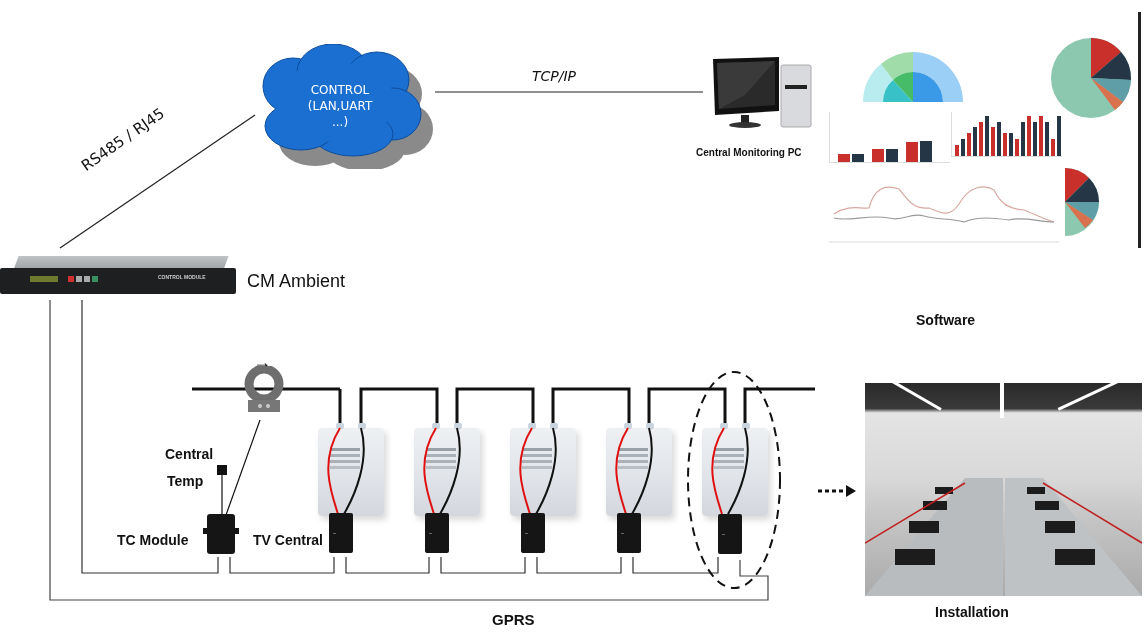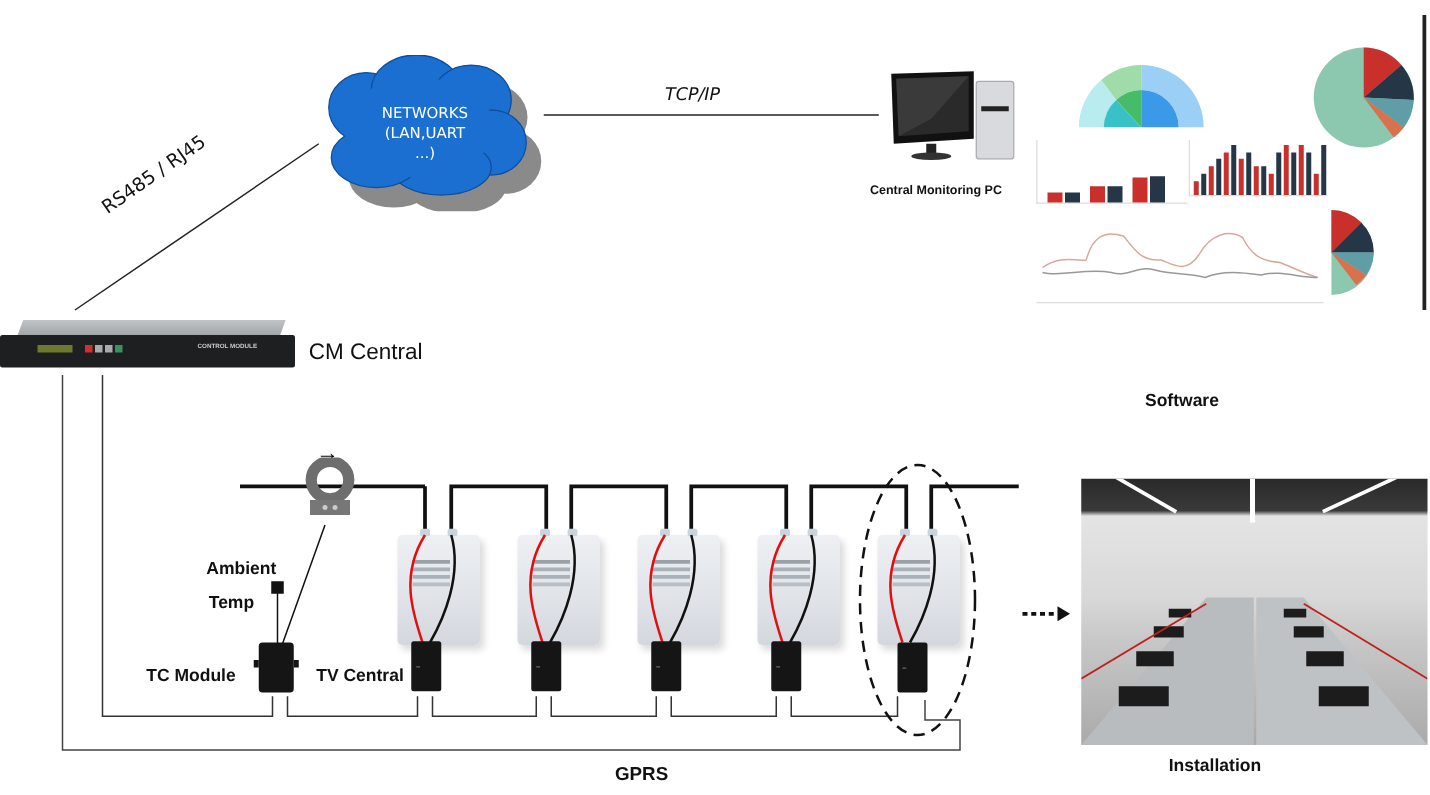--- a/index.html
+++ b/index.html
@@ -66,21 +66,21 @@
       <ellipse cx="38" cy="42" rx="30" ry="28"></ellipse>
       <ellipse cx="78" cy="28" rx="36" ry="28"></ellipse>
       <ellipse cx="122" cy="36" rx="32" ry="28"></ellipse>
       <ellipse cx="138" cy="70" rx="28" ry="26"></ellipse>
       <ellipse cx="98" cy="90" rx="40" ry="22"></ellipse>
       <ellipse cx="46" cy="82" rx="36" ry="24"></ellipse>
     </g>
     <ellipse cx="80" cy="58" rx="60" ry="40" fill="#1a6fd0"></ellipse>
   </svg>
   <div class="abs cloud-text" style="left:20px;top:38px;width:130px;">
-    <div>NETWORKS</div>
+    <div>CONTROL</div>
     <div>(LAN,UART</div>
     <div>...)</div>
   </div>
 </div>
 
 <div class="abs lbl-plain" style="left:532px;top:68px;font-size:14px;font-style:italic;">TCP/IP</div>
 
 <div class="abs lbl-plain" style="left:78px;top:160px;font-size:15px;transform:rotate(-35deg);transform-origin:left top;white-space:nowrap;">RS485 / RJ45</div>
 
 <div class="abs" style="left:705px;top:55px;width:110px;height:80px;">
@@ -166,31 +166,31 @@
 <div class="abs" style="left:0;top:256px;width:236px;height:42px;">
   <div class="abs" style="left:16px;top:0;width:210px;height:14px;background:linear-gradient(180deg,#bfc3c6,#9ea2a5);transform:skewX(-20deg);"></div>
   <div class="abs" style="left:0;top:12px;width:236px;height:26px;background:#1d1f21;border-radius:2px;"></div>
   <div class="abs" style="left:30px;top:20px;width:28px;height:6px;background:#6f7a2e;"></div>
   <div class="abs" style="left:68px;top:20px;width:6px;height:6px;background:#d03030;"></div>
   <div class="abs" style="left:76px;top:20px;width:6px;height:6px;background:#aaa;"></div>
   <div class="abs" style="left:84px;top:20px;width:6px;height:6px;background:#aaa;"></div>
   <div class="abs" style="left:92px;top:20px;width:6px;height:6px;background:#3a9060;"></div>
   <div class="abs" style="left:158px;top:18px;font-size:5px;color:#ccc;font-weight:bold;white-space:nowrap;">CONTROL MODULE</div>
 </div>
-<div class="abs lbl-plain" style="left:247px;top:271px;font-size:18px;font-family:'Liberation Sans',sans-serif;">CM Central</div>
+<div class="abs lbl-plain" style="left:247px;top:271px;font-size:18px;font-family:'Liberation Sans',sans-serif;">CM Ambient</div>
 
 <div class="abs" style="left:253px;top:352px;font-size:18px;">→</div>
 <svg class="abs" style="left:244px;top:366px;" width="40" height="56">
   <circle cx="20" cy="18" r="15" fill="none" stroke="#6e6e6e" stroke-width="9"></circle>
   <rect x="4" y="34" width="32" height="12" fill="#777"></rect>
   <circle cx="16" cy="40" r="2" fill="#ccc"></circle>
     <circle cx="24" cy="40" r="2" fill="#ccc"></circle>
 </svg>
 
-<div class="abs lbl-bold" style="left:165px;top:446px;">Ambient</div>
+<div class="abs lbl-bold" style="left:165px;top:446px;">Central</div>
 <div class="abs lbl-bold" style="left:167px;top:473px;">Temp</div>
 <div class="abs" style="left:217px;top:465px;width:10px;height:10px;background:#111;"></div>
 
 <div class="abs" style="left:207px;top:514px;width:28px;height:40px;background:#151515;border-radius:3px;">
   <div class="abs" style="left:-4px;top:14px;width:4px;height:6px;background:#151515;"></div>
   <div class="abs" style="right:-4px;top:14px;width:4px;height:6px;background:#151515;"></div>
 </div>
 <div class="abs lbl-bold" style="left:117px;top:532px;">TC Module</div>
 <div class="abs lbl-bold" style="left:253px;top:532px;">TV Central</div>
 

